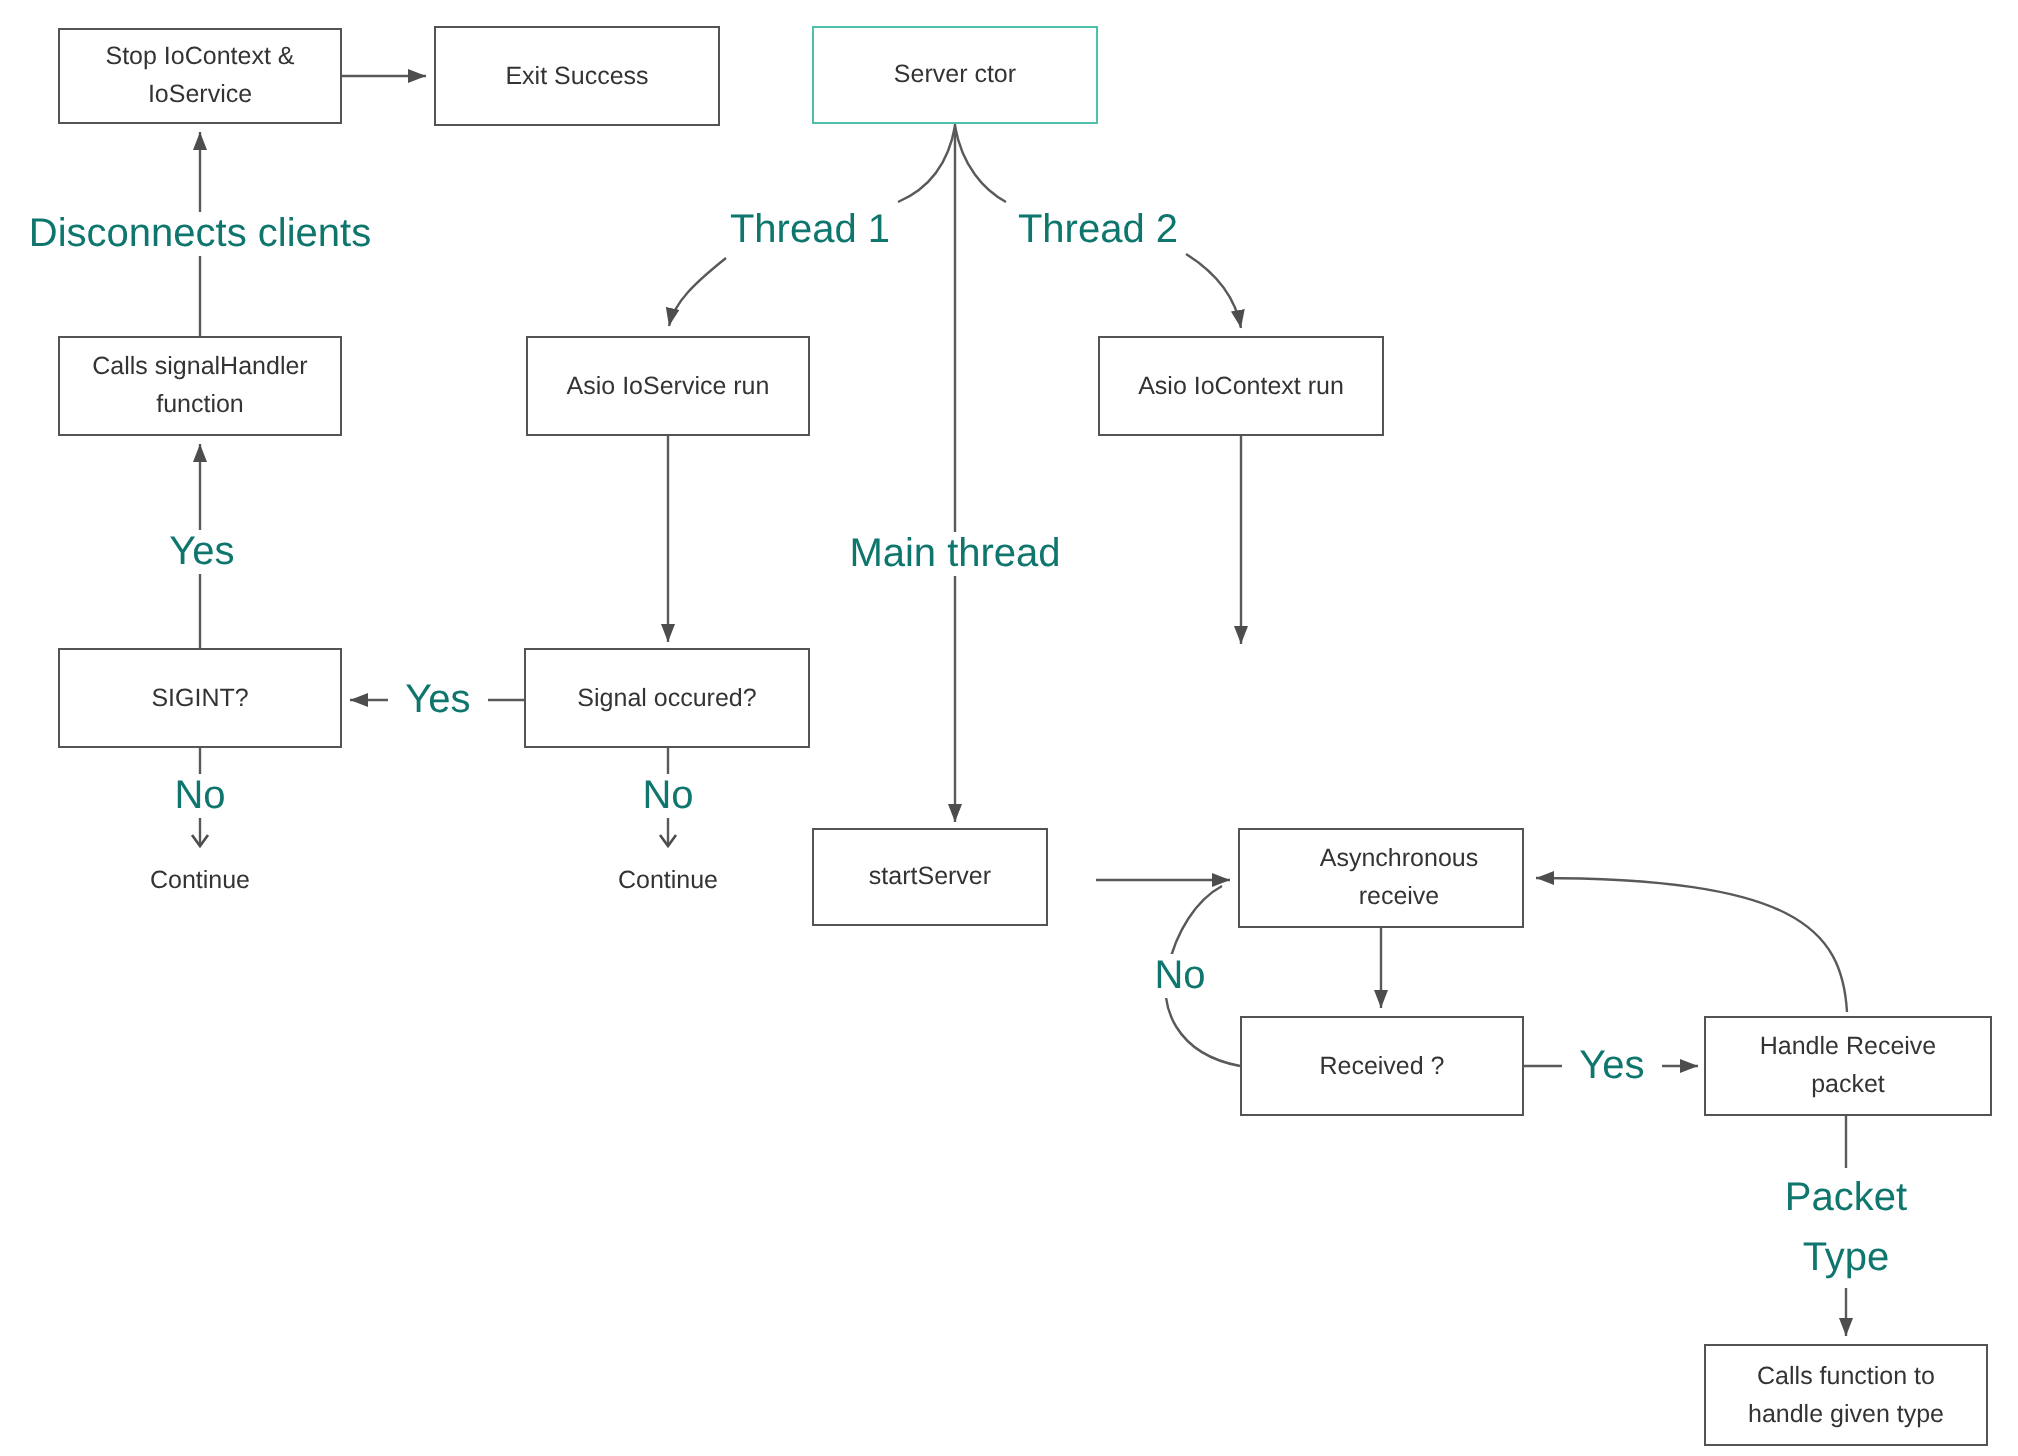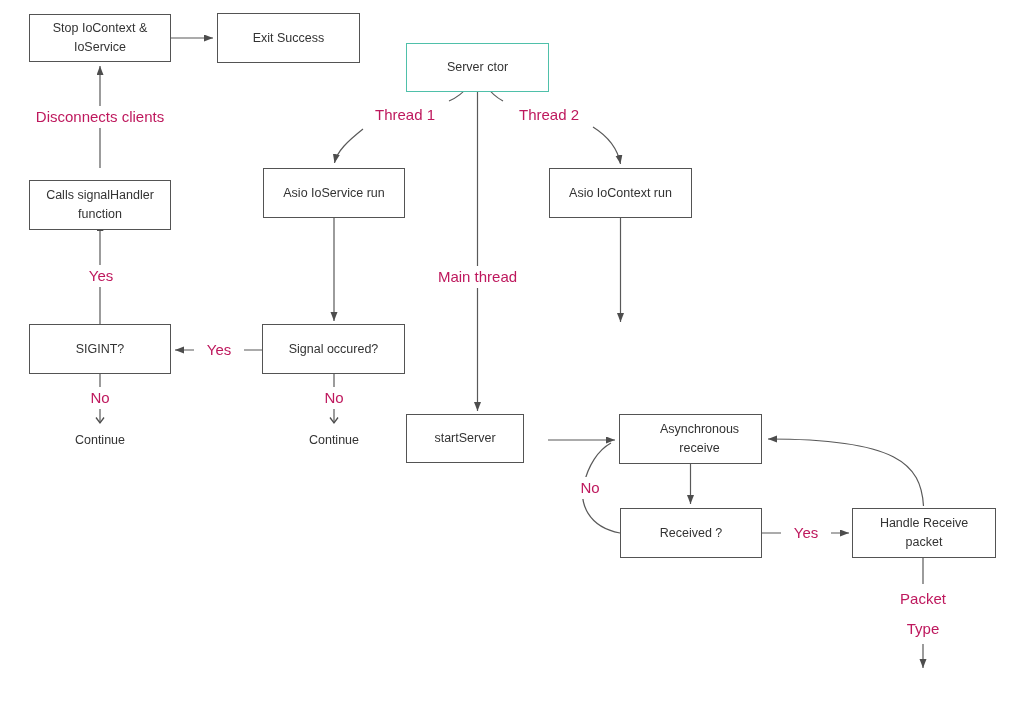--- a/index.html
+++ b/index.html
@@ -25,26 +25,25 @@
     align-items: center;
     justify-content: center;
     text-align: center;
     font-size: 12.5px;
     line-height: 1.5;
     color: #333333;
     white-space: pre-line;
   }
   .node.accent {
     border: 1px solid #4fc0aa;
-    margin-top: 30px;
   }
   .lbl {
     position: absolute;
-    color: #be185d;
-    font-size: 15px;
+    color: #0f766e;
+    font-size: 20px;
     text-align: center;
     line-height: 22px;
     white-space: pre-line;
   }
   .lbl.bg { background: #ffffff; }
   .lbl.small {
     font-size: 12.5px;
     color: #333333;
     line-height: 15px;
   }
@@ -84,32 +83,34 @@
       <path d="M 762,533 L 849,533" marker-end="url(#mf)"></path>
       <path d="M 690.5,464 L 690.5,504" marker-end="url(#mf)"></path>
       <path d="M 923,558 L 923,668" marker-end="url(#mf)"></path>
     </g>
   </svg>
 
   <div class="node" style="left:29px; top:14px; width:142px; height:48px;">Stop IoContext &amp;
 IoService</div>
   <div class="node" style="left:217px; top:13px; width:143px; height:50px;">Exit Success</div>
   <div class="node accent" style="left:406px; top:13px; width:143px; height:49px;">Server ctor</div>
-  <div class="node" style="left:29px; top:168px; width:142px; height:50px;margin-top:12px;">Calls signalHandler
+  <div class="node" style="left:29px; top:168px; width:142px; height:50px;">Calls signalHandler
 function</div>
   <div class="node" style="left:263px; top:168px; width:142px; height:50px;">Asio IoService run</div>
   <div class="node" style="left:549px; top:168px; width:143px; height:50px;">Asio IoContext run</div>
   <div class="node" style="left:29px; top:324px; width:142px; height:50px;">SIGINT?</div>
   <div class="node" style="left:262px; top:324px; width:143px; height:50px;">Signal occured?</div>
   <div class="node" style="left:406px; top:414px; width:118px; height:49px;">startServer</div>
   <div class="node" style="left:619px; top:414px; width:143px; height:50px;padding-left:18px;">Asynchronous
 receive</div>
   <div class="node" style="left:852px; top:508px; width:144px; height:50px;">Handle Receive
 packet</div>
   <div class="node" style="left:620px; top:508px; width:142px; height:50px;">Received ?</div>
+  <div class="node" style="left:852px; top:672px; width:142px; height:51px;">Calls function to
+handle given type</div>
 
   <div class="lbl bg" style="left:0px; top:106px; width:200px;">Disconnects clients</div>
   <div class="lbl" style="left:355px; top:104px; width:100px;">Thread 1</div>
   <div class="lbl" style="left:499px; top:104px; width:100px;">Thread 2</div>
   <div class="lbl bg" style="left:417px; top:266px; width:121px;">Main thread</div>
   <div class="lbl bg" style="left:76px; top:265px; width:50px;">Yes</div>
   <div class="lbl bg" style="left:194px; top:339px; width:50px;">Yes</div>
   <div class="lbl bg" style="left:75px; top:387px; width:50px;">No</div>
   <div class="lbl bg" style="left:309px; top:387px; width:50px;">No</div>
   <div class="lbl small" style="left:60px; top:433px; width:80px;">Continue</div>

